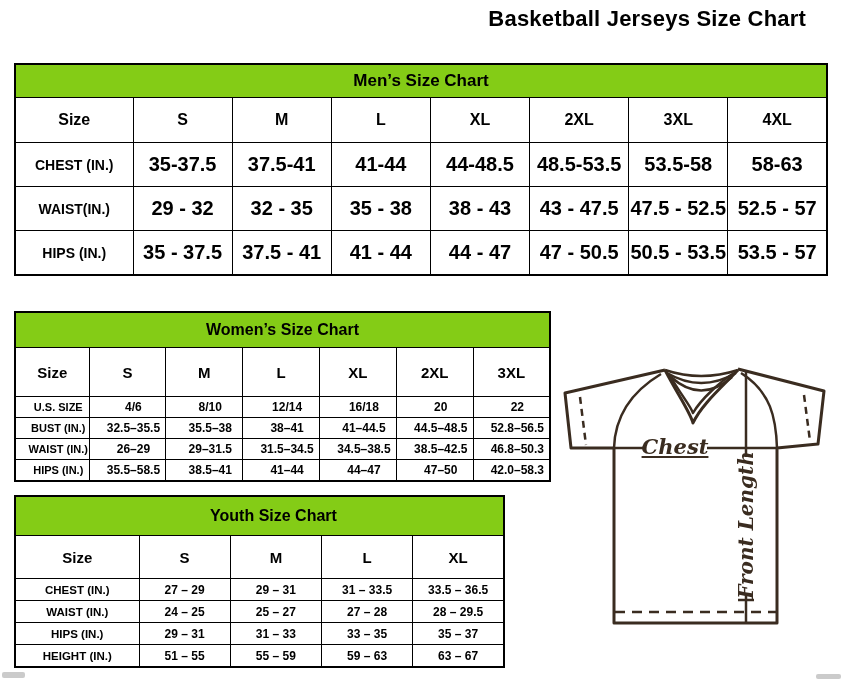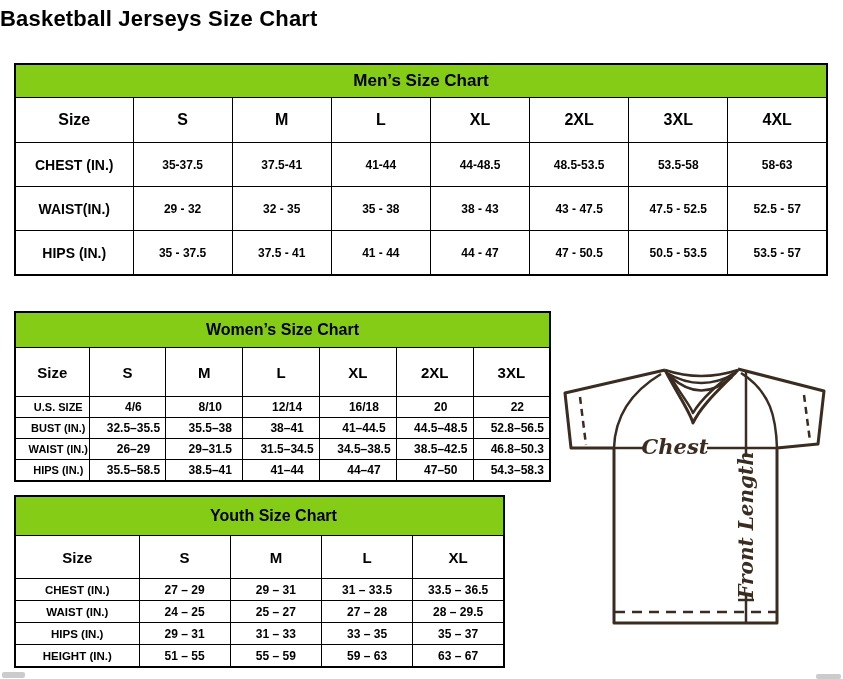--- a/index.html
+++ b/index.html
@@ -1,38 +1,38 @@
 <!DOCTYPE html>
 <html><head>
 <meta charset="utf-8">
 <style>
   html,body { margin:0; padding:0; }
   body {
     width:843px; height:679px; position:relative; overflow:hidden;
     background:#ffffff; font-family:"Liberation Sans", sans-serif; color:#000;
   }
   .page-title {
-    position:absolute; top:6px; left:0; width:806px; text-align:left;
+    position:absolute; top:6px; left:0; width:806px; text-align:right;
     font-size:22px; font-weight:bold; letter-spacing:0.2px;
   }
   table.size-table {
     position:absolute; border-collapse:collapse; table-layout:fixed;
     background:#fff; border:2px solid #000;
   }
   .size-table th, .size-table td {
     border:1px solid #000; text-align:center; vertical-align:middle;
     padding:0; font-weight:bold; overflow:hidden; white-space:nowrap;
   }
   .size-table td.band { background:#84cc16; font-size:17px; border-bottom:1px solid #000; }
   
   #mens-table { left:14px; top:63px; width:814px; }
   #mens-table col.label-col { width:118px; }
   #mens-table td.band { height:32px; }
   #mens-table th { height:44px; font-size:16px; }
-  #mens-table tr.data-row td { height:43px; font-size:12px; }
+  #mens-table tr.data-row td { height:43px; font-size:20px; }
   #mens-table tr.data-row td.row-label { font-size:14px; }
   
   #womens-table { left:14px; top:311px; width:537px; }
   #womens-table col.label-col { width:74px; }
   #womens-table td.band { height:34px; font-size:16px; }
   #womens-table th { height:48px; font-size:15px; }
   #womens-table tr.data-row td { height:20px; font-size:12px;padding-left:12px; }
   #womens-table tr.data-row td.row-label { font-size:11px; }
   
   #youth-table { left:14px; top:495px; width:491px; }
@@ -46,20 +46,21 @@
     position:absolute; left:555px; top:360px; width:288px; height:305px;
   }
   .jersey svg { position:absolute; left:0; top:0; }
   .measure-label {
     position:absolute; font-family:"DejaVu Serif", serif; font-style:italic;
     font-weight:bold; color:#3a2c20; white-space:nowrap;
   }
   .chest-label {
     left:120px; top:88px; font-size:21px;
     transform:translate(-50%,-56%);
+    text-decoration:underline;
   }
   .front-length-label {
     left:191px; top:165px; font-size:20px;
     transform:translate(-50%,-50%) rotate(-90deg);
   }
   
   .scroll-stub { position:absolute; background:#cbcbcb; border-radius:2px; }
   .scroll-stub.left  { left:2px;  top:672px; width:23px; height:6px; }
   .scroll-stub.right { left:816px; top:674px; width:25px; height:5px; }
 </style>
@@ -176,21 +177,21 @@
         <td>38.5–42.5</td>
         <td>46.8–50.3</td>
       </tr>
       <tr class="data-row">
         <td class="row-label">HIPS (IN.)</td>
         <td>35.5–58.5</td>
         <td>38.5–41</td>
         <td>41–44</td>
         <td>44–47</td>
         <td>47–50</td>
-        <td>54.3–58.3</td>
+        <td>42.0–58.3</td>
       </tr>
     </tbody>
   </table>
 
 <table id="youth-table" class="size-table">
   <colgroup>
     <col class="label-col">
       <col>
       <col>
       <col>

